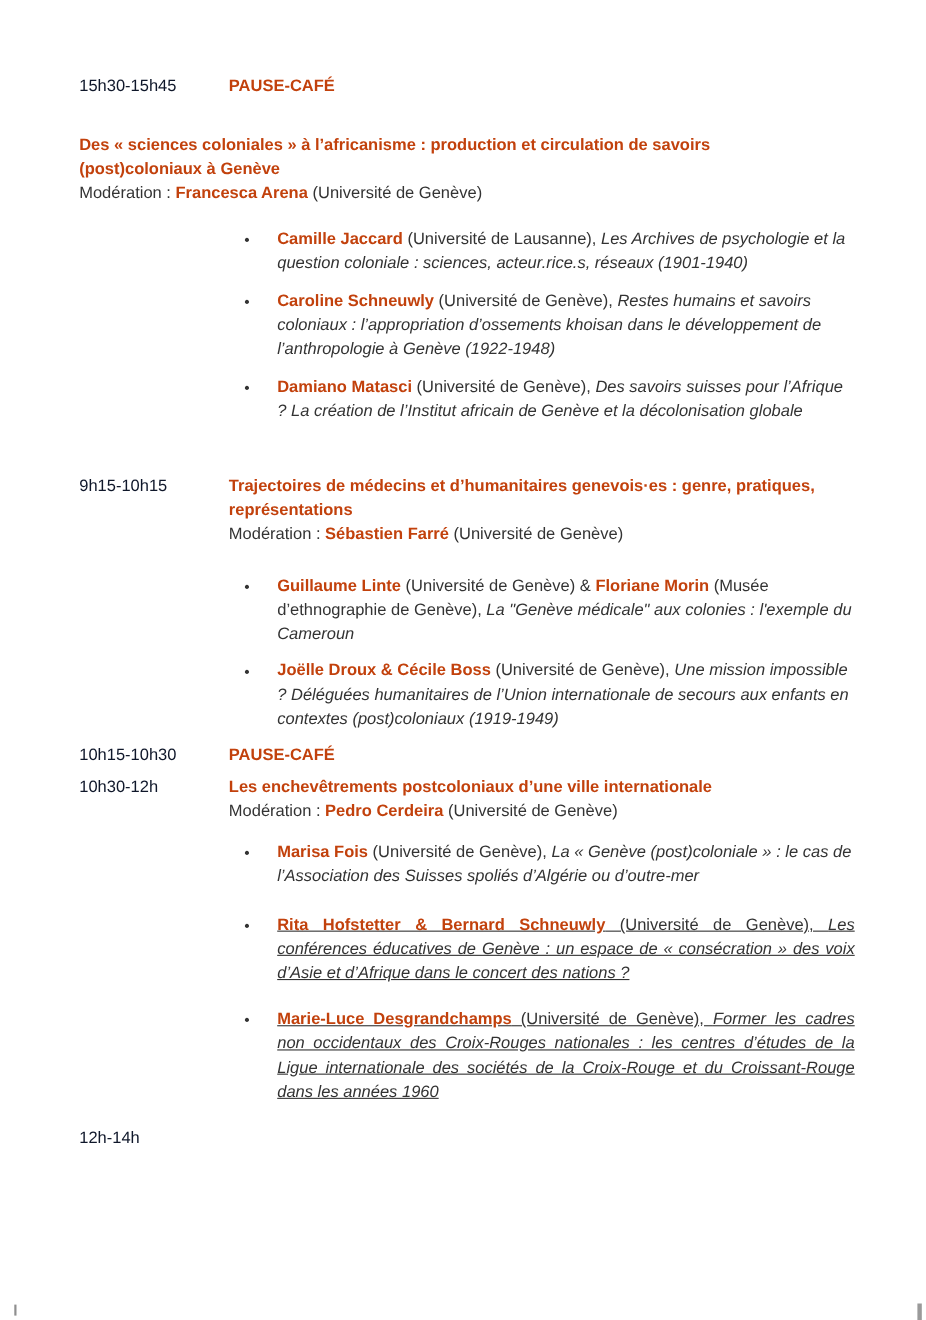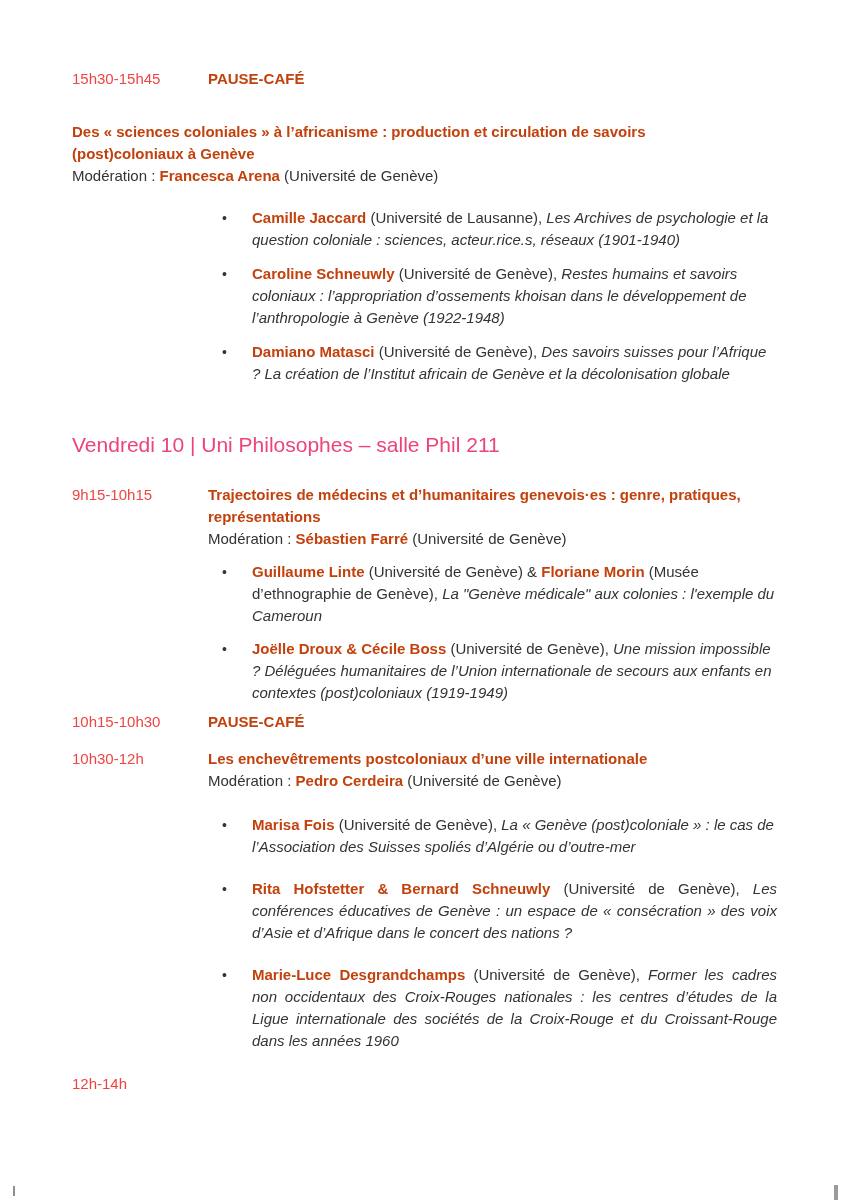--- a/index.html
+++ b/index.html
@@ -4,28 +4,28 @@
 <style>
   * { margin:0; padding:0; box-sizing:border-box; }
   html, body { background:#ffffff; }
   body {
     width:842px; height:1200px; position:relative; overflow:hidden;
     font-family:"Liberation Sans", sans-serif;
     color:#333333; font-size:15px; line-height:22px;
   }
   .schedule { position:absolute; top:68px; left:72px; width:713px; }
   .row { display:flex; }
-  .time { width:136px; flex:0 0 136px; color:#ef4444; }
+  .time { width:136px; flex:0 0 136px; color:#0f172a; }
   .content { flex:1; max-width:577px; }
   .bullet-item { display:flex; margin-left:150px; width:555px; }
   .marker { width:30px; flex:0 0 30px; font-size:14px; }
   .bullet-content { flex:1; }
   .b { font-weight:bold; color:#c2410c; }
   .i { font-style:italic; }
-  p.justify { text-align:justify; }
+  p.justify { text-align:justify;text-decoration:underline; }
   .day-heading {
     font-size:21px; line-height:28px; font-weight:400;
   }
   
   .schedule > :nth-child(1){margin-bottom:31px}
   .schedule > :nth-child(2){margin-bottom:20px}
   .schedule > :nth-child(3){margin-bottom:12px}
   .schedule > :nth-child(4){margin-bottom:12px}
   .schedule > :nth-child(5){margin-bottom:46px}
   .schedule > :nth-child(6){margin-bottom:25px}
@@ -74,21 +74,20 @@
         <div class="bullet-content">
           <p class="para"><span class="b ">Caroline Schneuwly</span><span> (Université de Genève), </span><span class="i">Restes humains et savoirs coloniaux : l’appropriation d’ossements khoisan dans le développement de l’anthropologie à Genève (1922-1948)</span></p>
         </div>
       </div>
       <div class="bullet-item">
         <span class="marker">•</span>
         <div class="bullet-content">
           <p class="para"><span class="b ">Damiano Matasci</span><span> (Université de Genève), </span><span class="i">Des savoirs suisses pour l’Afrique ? La création de l’Institut africain de Genève et la décolonisation globale</span></p>
         </div>
       </div>
-      <h2 class="day-heading" style="color: rgb(238, 67, 119);">Vendredi 10 | Uni Philosophes – salle Phil 211</h2>
       <div class="row">
         <div class="time">9h15-10h15</div>
         <div class="content">
           <p class="para"><span class="b ">Trajectoires de médecins et d’humanitaires genevois·es : genre, pratiques, représentations</span></p>
           <p class="para"><span>Modération : </span><span class="b ">Sébastien Farré</span><span> (Université de Genève)</span></p>
         </div>
       </div>
       <div class="bullet-item">
         <span class="marker">•</span>
         <div class="bullet-content">

